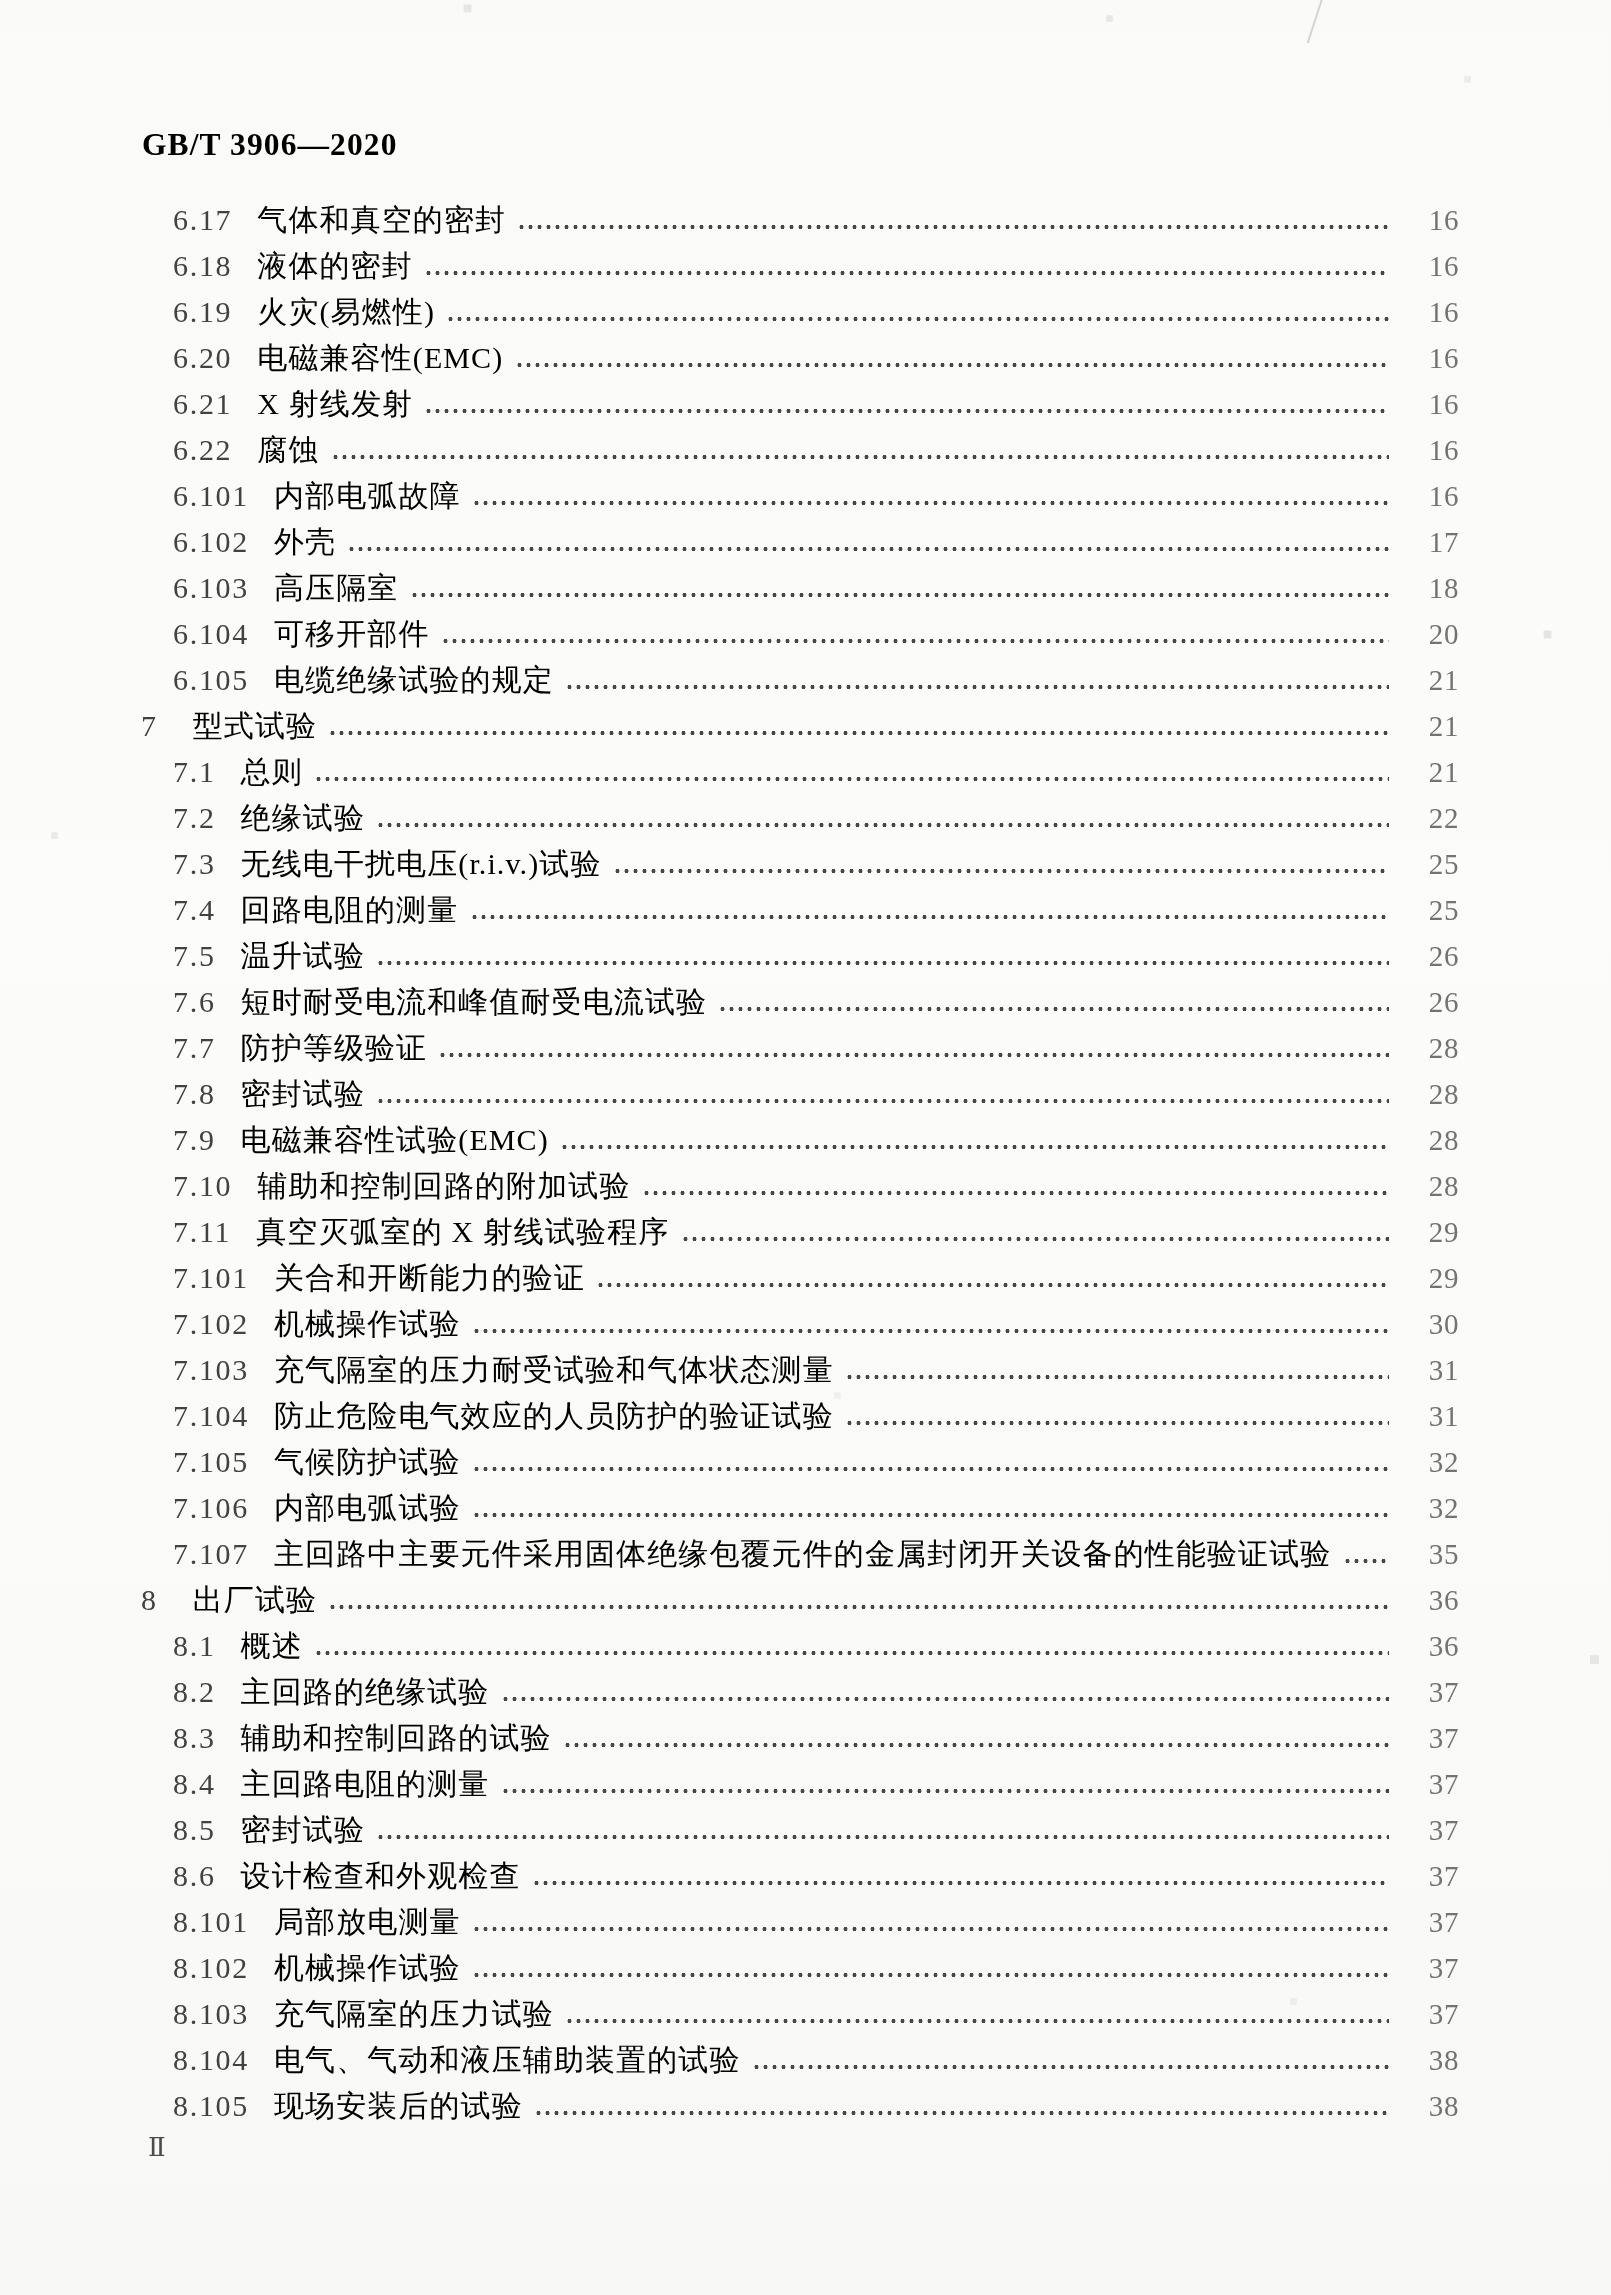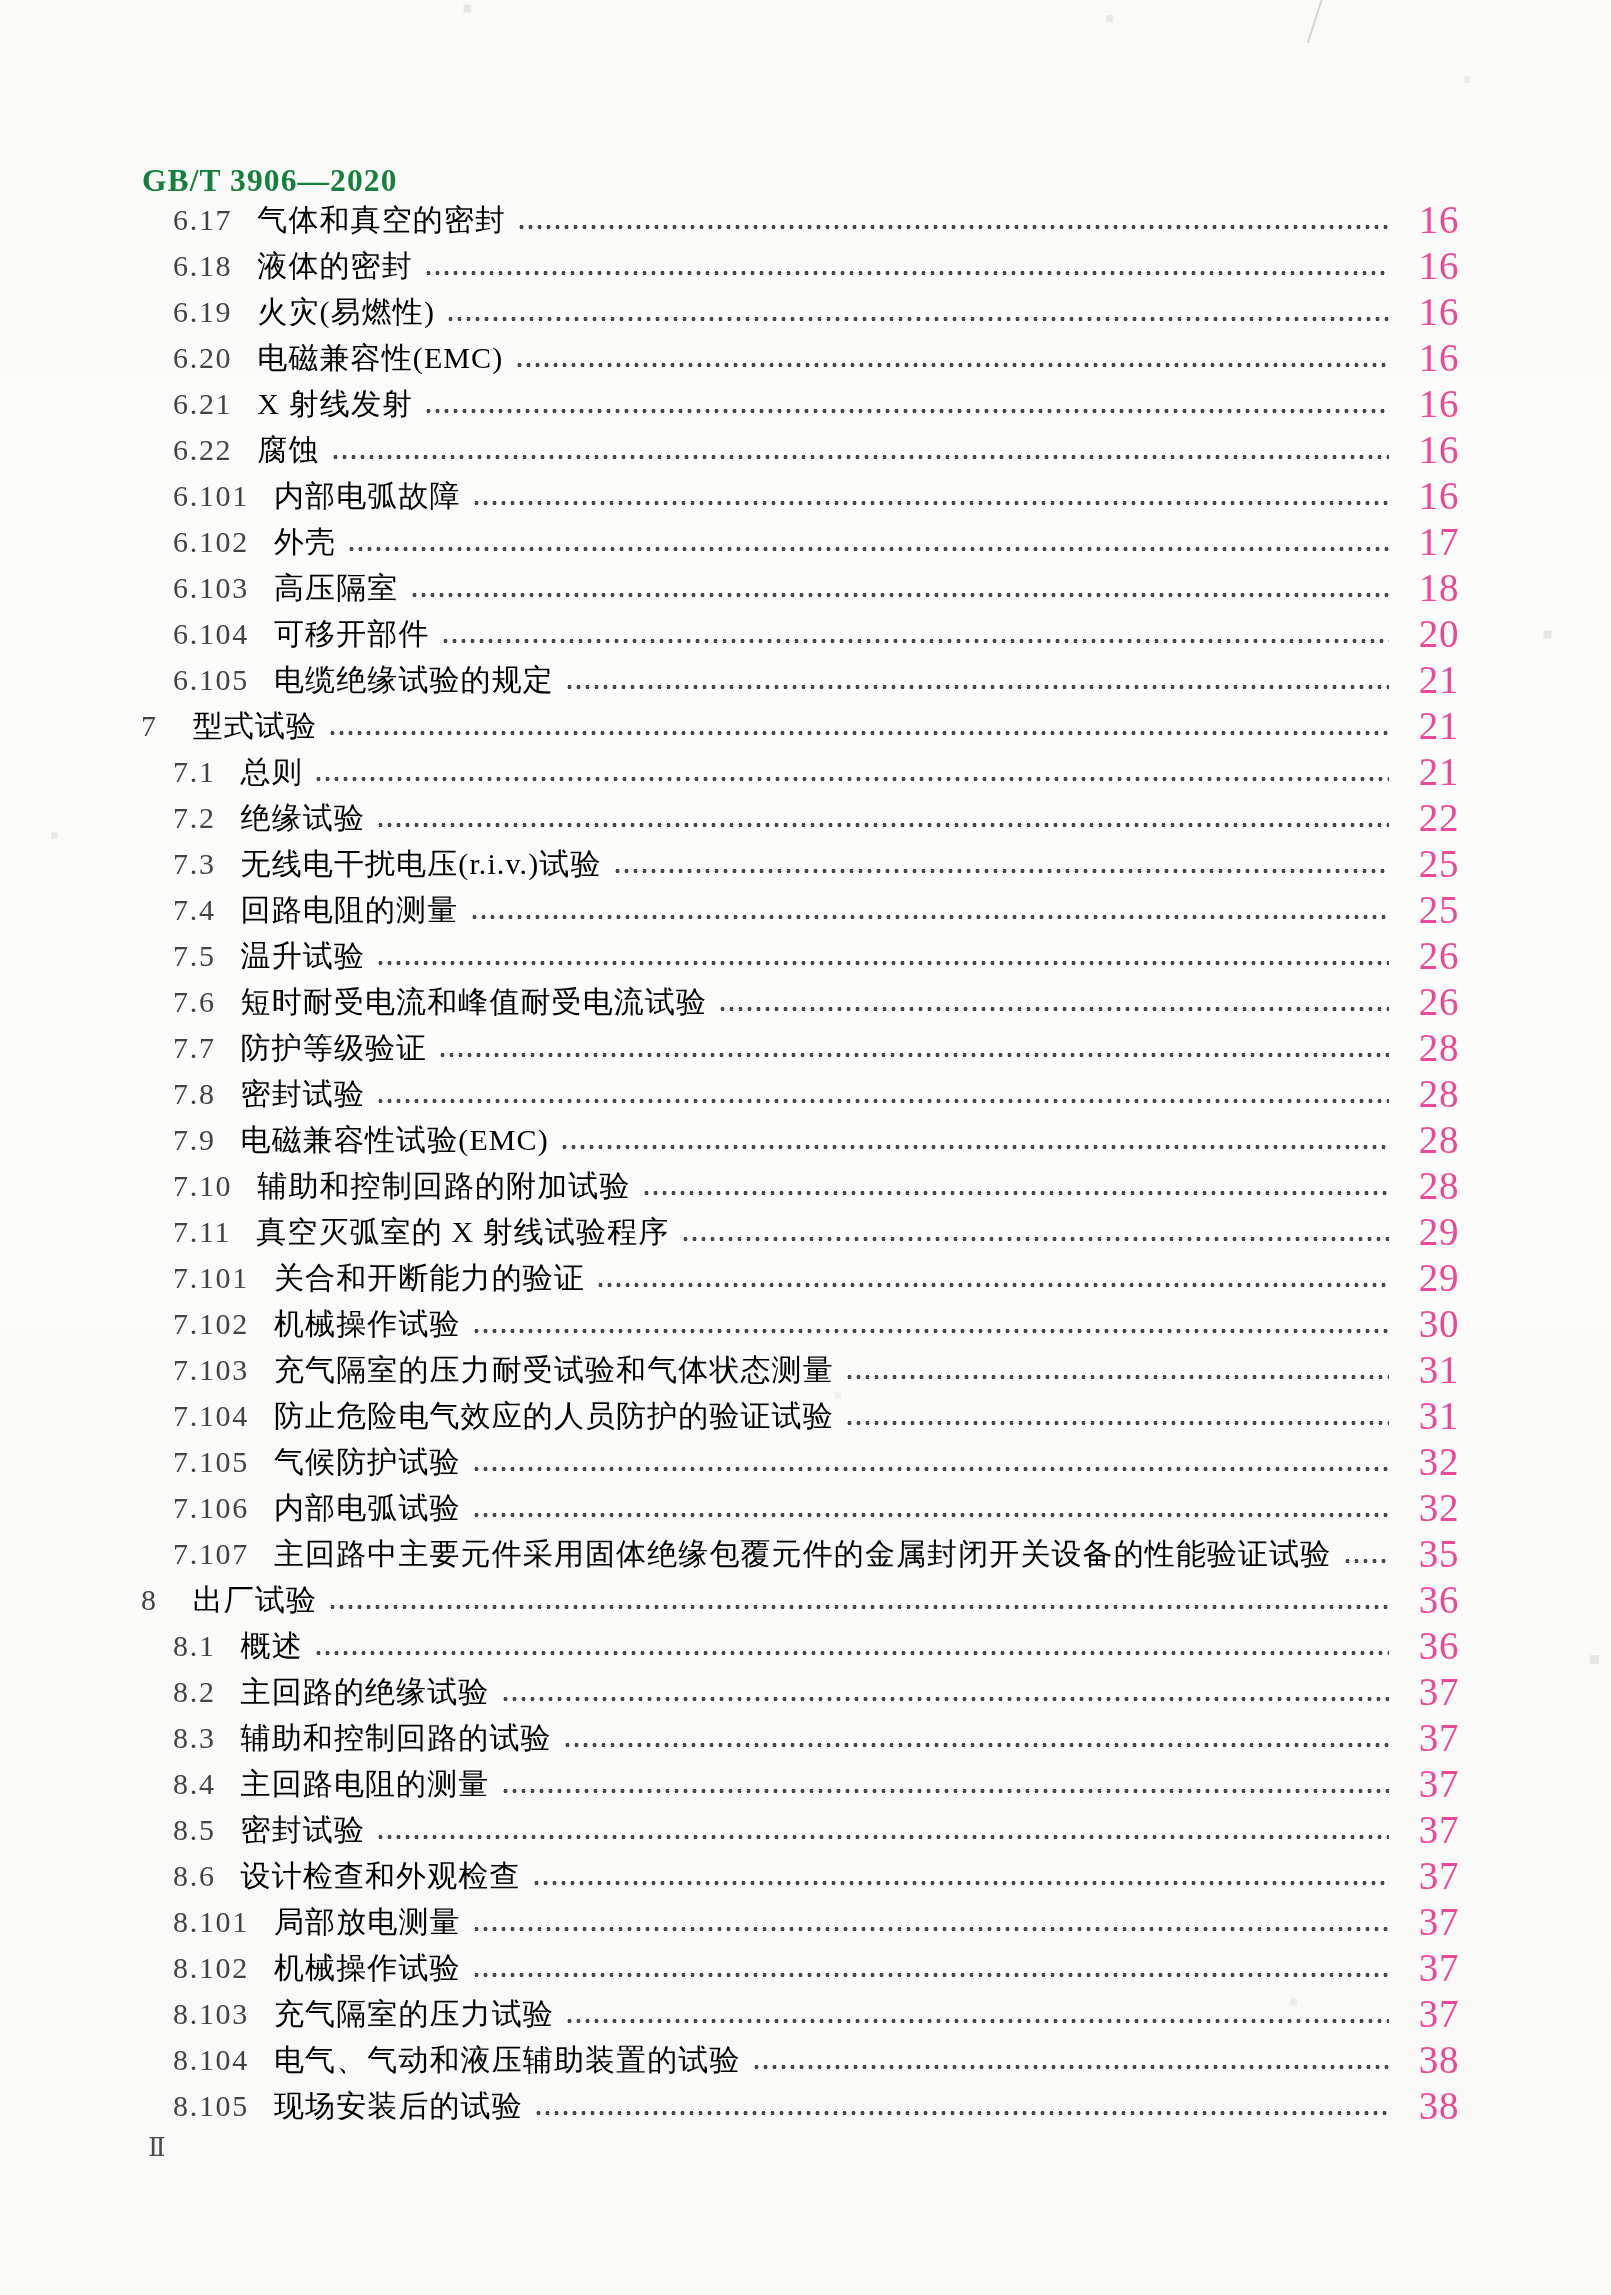--- a/index.html
+++ b/index.html
@@ -6,22 +6,22 @@
   body {
     width: 1612px; height: 2295px;
     background: linear-gradient(180deg, #fafaf8 0%, #fcfcfa 40%, #f8f8f6 100%);
     font-family: "Liberation Serif", "DejaVu Serif", serif;
     color: #3c3c3c;
     position: relative;
     overflow: hidden;
   }
   .page-header {
     position: absolute; left: 142px; top: 127px;
-    font-size: 31.5px; font-weight: bold; color: #15803d;
-    letter-spacing: 1.1px; white-space: nowrap; margin-top: 36px;
+    font-size: 31.5px; font-weight: bold; color: #000000;
+    letter-spacing: 1.1px; white-space: nowrap;
   }
   .toc {
     position: absolute; left: 141px; top: 197px; width: 1318px;
   }
   .row {
     display: flex; align-items: center;
     height: 46px; font-size: 30px; line-height: 46px;
     white-space: nowrap;
   }
   .row.sub { padding-left: 32px; align-items: center; }
@@ -38,21 +38,21 @@
     height: 7.9px;
     align-self: center;
     margin: 14.6px 9px 0 11.2px;
     background-image: radial-gradient(circle, #474747 1.8px, rgba(0,0,0,0) 2.2px);
     background-size: 9px 7.9px;
     background-repeat: repeat-x;
     background-position: left center;
   }
   .pg {
     flex: none; width: 61px; text-align: right;
-    font-size: 39px; color: #ec4899; letter-spacing: 0.6px;
+    font-size: 29px; color: #737373; letter-spacing: 0.6px;
   }
   .page-footer {
     position: absolute; left: 148px; top: 2132px;
     font-size: 26px; color: #4c4c4c;
   }
   
   .artifacts {
     position: absolute; left: 0; top: 0; width: 0.6px; height: 0.6px;
     background: transparent;
     box-shadow:

